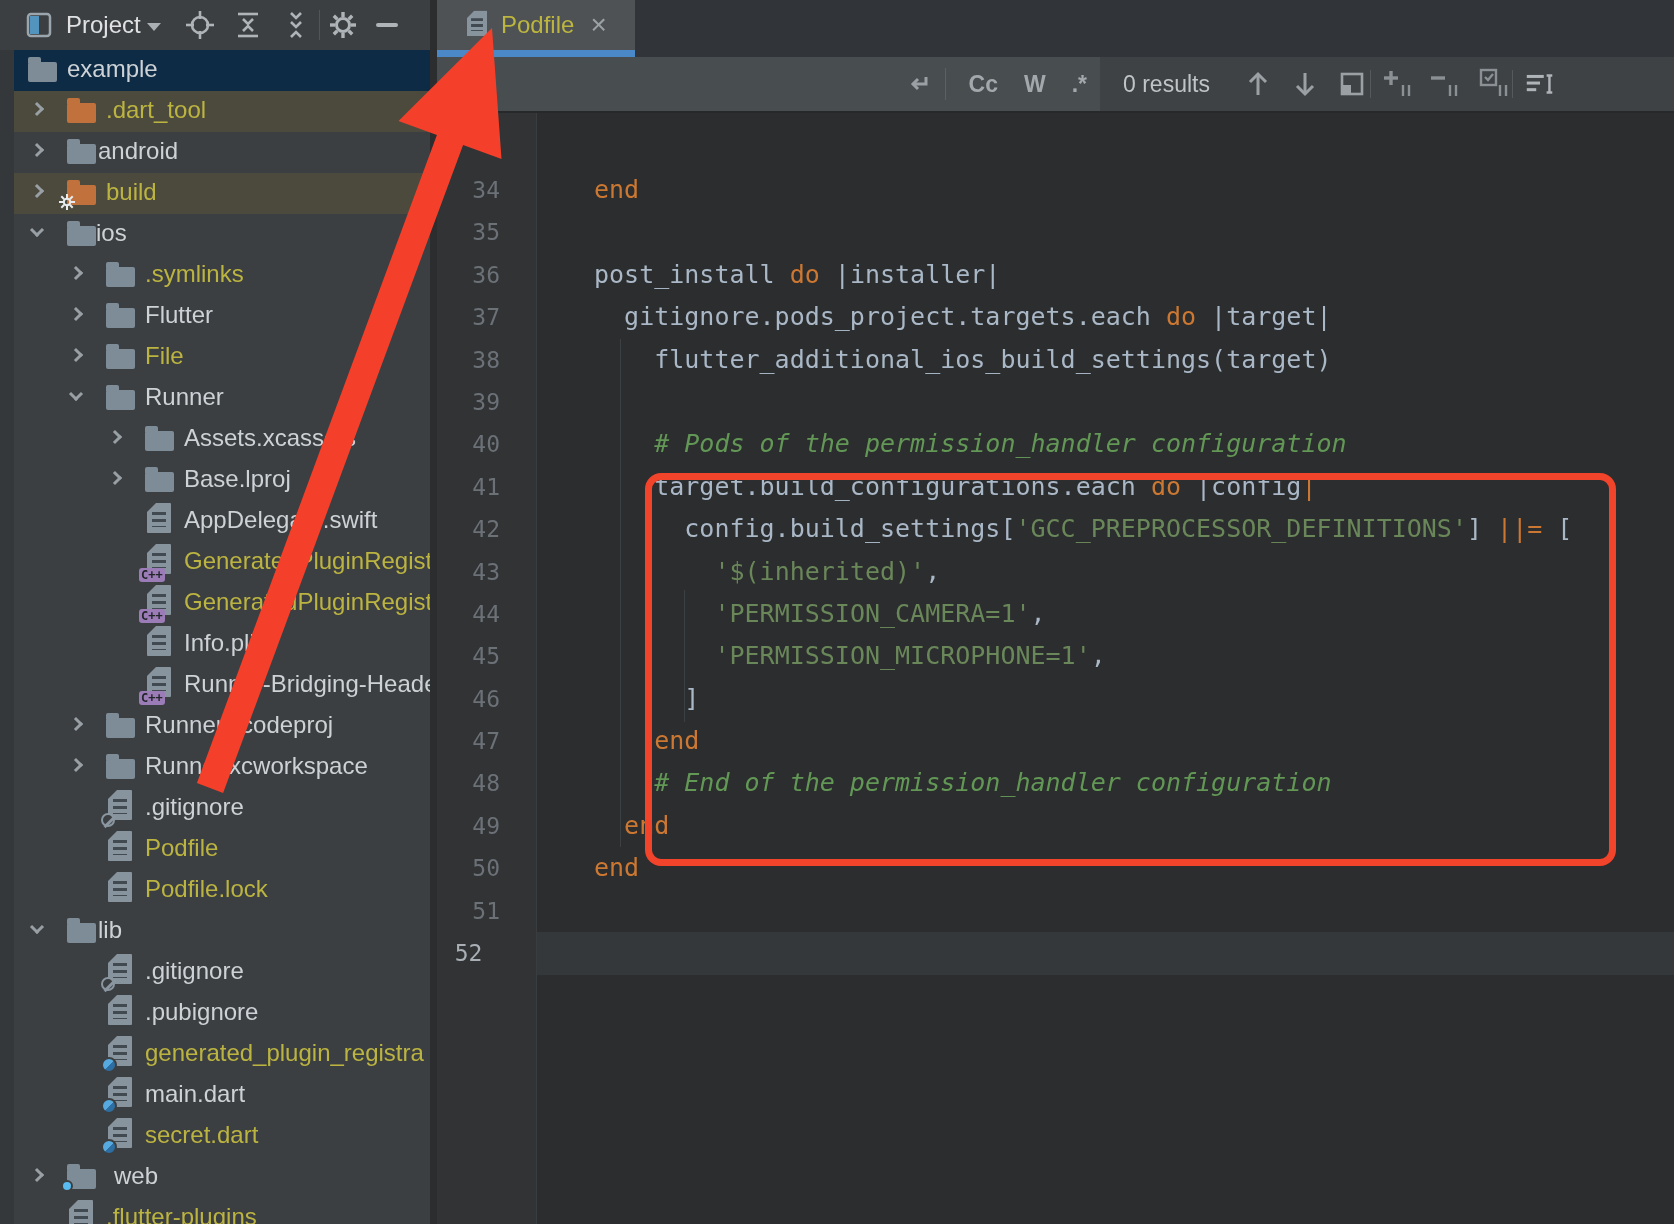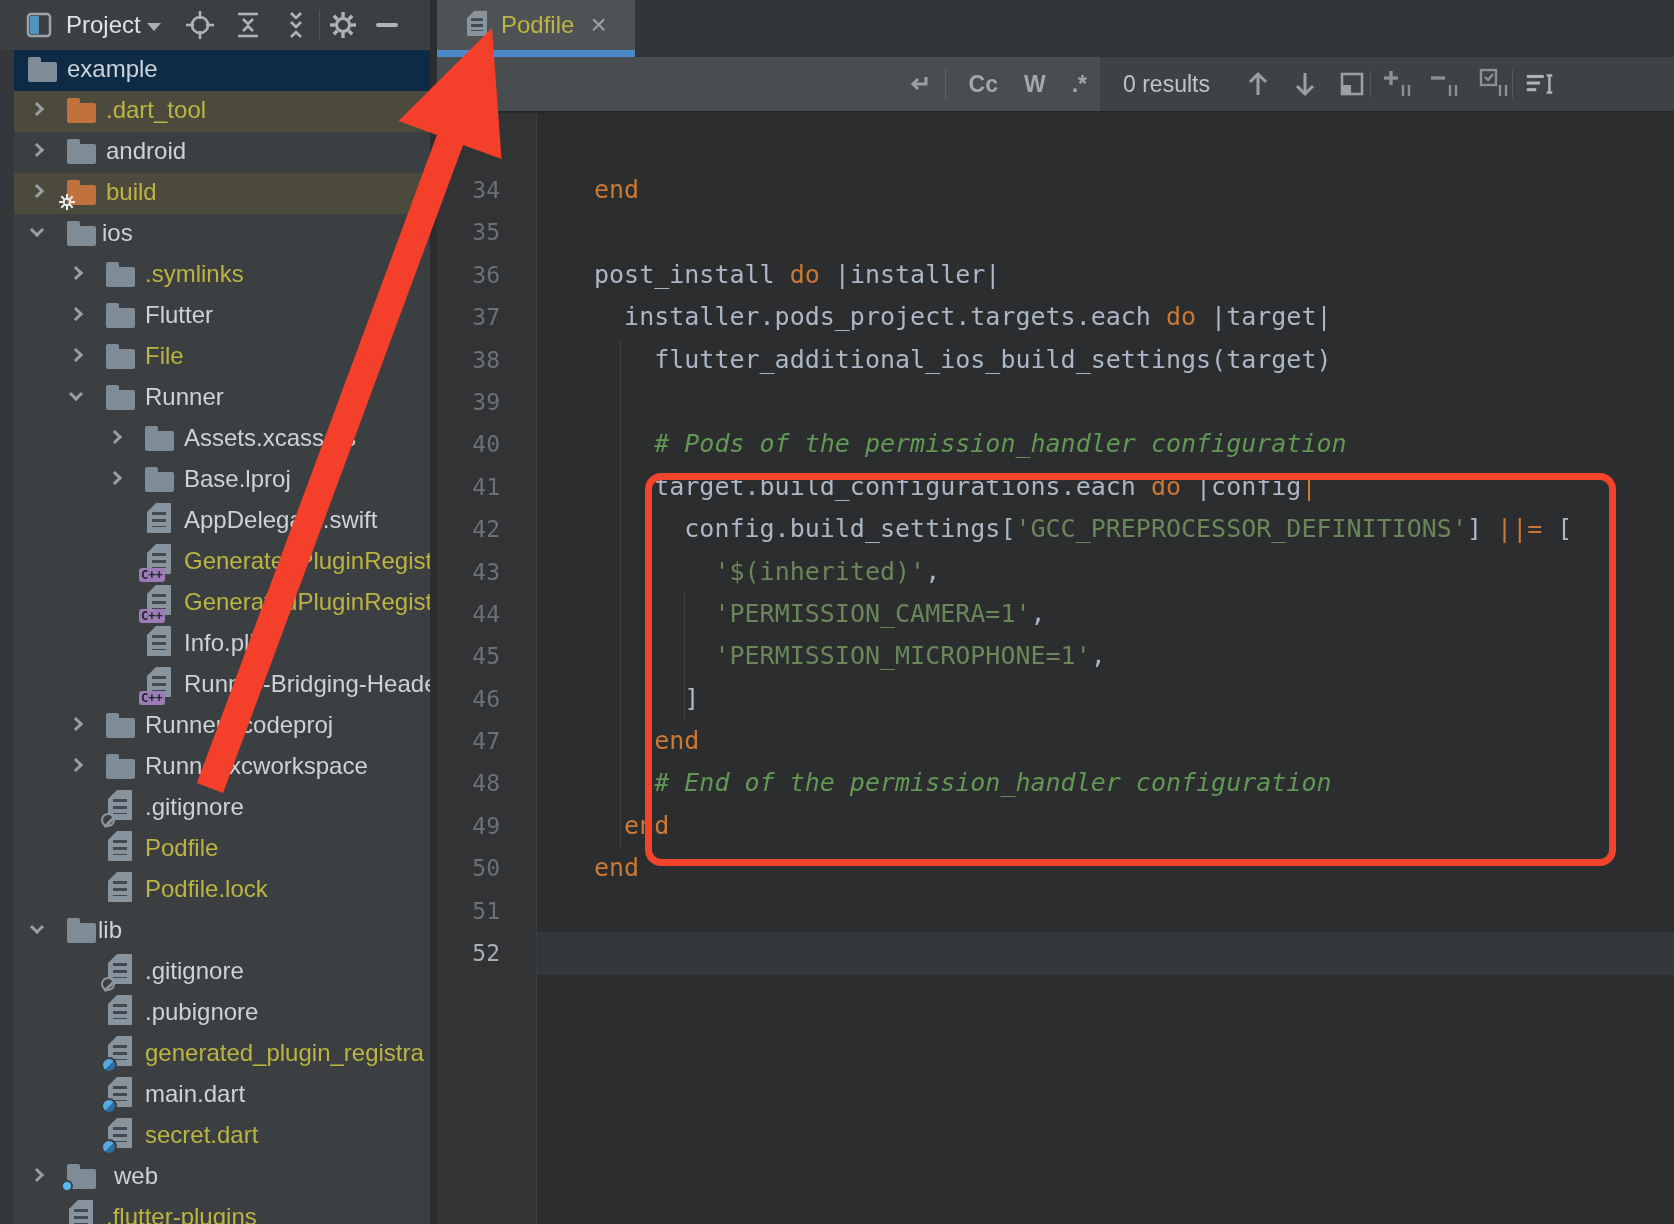--- a/index.html
+++ b/index.html
@@ -68,21 +68,21 @@
   .results{position:absolute;left:686px;top:0;height:54px;line-height:54px;color:#BFC4C7;font-size:23px;}
   .fb-ico{position:absolute;top:10px;width:34px;height:34px;display:flex;align-items:center;justify-content:center;}
   .fb-div{position:absolute;top:13px;width:1px;height:28px;background:#55595C;}
 
   .editor{position:absolute;left:0;top:113px;width:1237px;height:1111px;background:#2B2D2E;}
   .caret-line{position:absolute;left:0;top:819px;width:1237px;height:43px;background:#35383B;}
   .gutter{position:absolute;left:0;top:0;width:100px;height:1111px;background:#313335;border-right:1px solid #3A3D40;
           padding-top:56px;font-family:"DejaVu Sans Mono",monospace;font-size:23px;color:#6B7177;}
   .gutter{background:linear-gradient(#313335,#313335);}
   .gnum{height:42.4px;line-height:42.4px;text-align:right;padding-right:36px;}
-  .gnum.cur{color:#A9AFB5;}
+  .gnum.cur{color:#A9AFB5;text-align:center;}
   .code-area{position:absolute;left:101px;top:0;width:1136px;height:1111px;padding-top:56px;padding-left:56px;
              font-family:"DejaVu Sans Mono",monospace;font-size:25px;overflow:hidden;}
   .cline{height:42.4px;line-height:42.4px;white-space:pre;}
   .tk-p{color:#A9B7C6;}
   .tk-k{color:#CC7832;}
   .tk-s{color:#6A8759;}
   .tk-c{color:#629755;font-style:italic;}
   .tk-w{color:#A9B7C6;text-decoration:underline wavy #55A15F 2px;text-underline-offset:7px;}
   .iguide{position:absolute;width:1px;background:#3C4043;}
 
@@ -167,21 +167,21 @@
           <span class="ticon" style="left: 50px;">
             <span class="folder orange"></span>
           </span>
           <span class="tlabel yellow" style="left: 92px;">.dart_tool</span>
         </div>
         <div class="trow">
           <span class="chev collapsed" style="left: 18px;"></span>
           <span class="ticon" style="left: 50px;">
             <span class="folder"></span>
           </span>
-          <span class="tlabel white" style="left: 92px;">android</span>
+          <span class="tlabel white" style="left: 84px;">android</span>
         </div>
         <div class="trow excluded">
           <span class="chev collapsed" style="left: 18px;"></span>
           <span class="ticon" style="left: 50px;">
             <span class="folder orange" style="position:relative">
               <svg class="badge badge-gear" width="18" height="18" viewBox="0 0 18 18">
                 <g stroke="#E8ECEE" stroke-width="2" fill="none">
                   <circle cx="9" cy="9" r="3.2"></circle>
                   <line x1="9" y1="1" x2="9" y2="5"></line>
                   <line x1="9" y1="13" x2="9" y2="17"></line>
@@ -195,21 +195,21 @@
               </svg>
             </span>
           </span>
           <span class="tlabel yellow" style="left: 92px;">build</span>
         </div>
         <div class="trow">
           <span class="chev expanded" style="left: 18px;"></span>
           <span class="ticon" style="left: 50px;">
             <span class="folder"></span>
           </span>
-          <span class="tlabel white" style="left: 88px;">ios</span>
+          <span class="tlabel white" style="left: 82px;">ios</span>
         </div>
         <div class="trow">
           <span class="chev collapsed" style="left: 57px;"></span>
           <span class="ticon" style="left: 89px;">
             <span class="folder"></span>
           </span>
           <span class="tlabel yellow" style="left: 131px;">.symlinks</span>
         </div>
         <div class="trow">
           <span class="chev collapsed" style="left: 57px;"></span>
@@ -485,21 +485,21 @@
           <div class="gnum">50</div>
           <div class="gnum">51</div>
           <div class="gnum cur">52</div>
         </div>
       <div class="iguide" style="left:183px;top:226px;height:508px"></div>
       <div class="iguide" style="left:247px;top:477px;height:132px"></div>
       <div class="code-area">
           <div class="cline"><span class="tk-k">end</span></div>
           <div class="cline"></div>
           <div class="cline"><span class="tk-p">post_install </span><span class="tk-k">do</span><span class="tk-p"> |installer|</span></div>
-          <div class="cline"><span class="tk-p">  installer.pods_project.targets.each </span><span class="tk-k">do</span><span class="tk-p"> |target|</span></div>
+          <div class="cline"><span class="tk-p">  gitignore.pods_project.targets.each </span><span class="tk-k">do</span><span class="tk-p"> |target|</span></div>
           <div class="cline"><span class="tk-p">    flutter_additional_ios_build_settings(target)</span></div>
           <div class="cline"></div>
           <div class="cline"><span class="tk-c">    # Pods of the permission_handler configuration</span></div>
           <div class="cline"><span class="tk-p">    target.build_configurations.each </span><span class="tk-k">do</span><span class="tk-p"> |config</span><span class="tk-k">|</span></div>
           <div class="cline"><span class="tk-p">      config.build_settings[</span><span class="tk-s">'GCC_PREPROCESSOR_DEFINITIONS'</span><span class="tk-p">] </span><span class="tk-k">||=</span><span class="tk-p"> [</span></div>
           <div class="cline"><span class="tk-p">        </span><span class="tk-s">'$(inherited)'</span><span class="tk-p">,</span></div>
           <div class="cline"><span class="tk-p">        </span><span class="tk-s">'PERMISSION_CAMERA=1'</span><span class="tk-p">,</span></div>
           <div class="cline"><span class="tk-p">        </span><span class="tk-s">'PERMISSION_MICROPHONE=1'</span><span class="tk-p">,</span></div>
           <div class="cline"><span class="tk-p">      ]</span></div>
           <div class="cline"><span class="tk-p">    </span><span class="tk-k">end</span></div>

